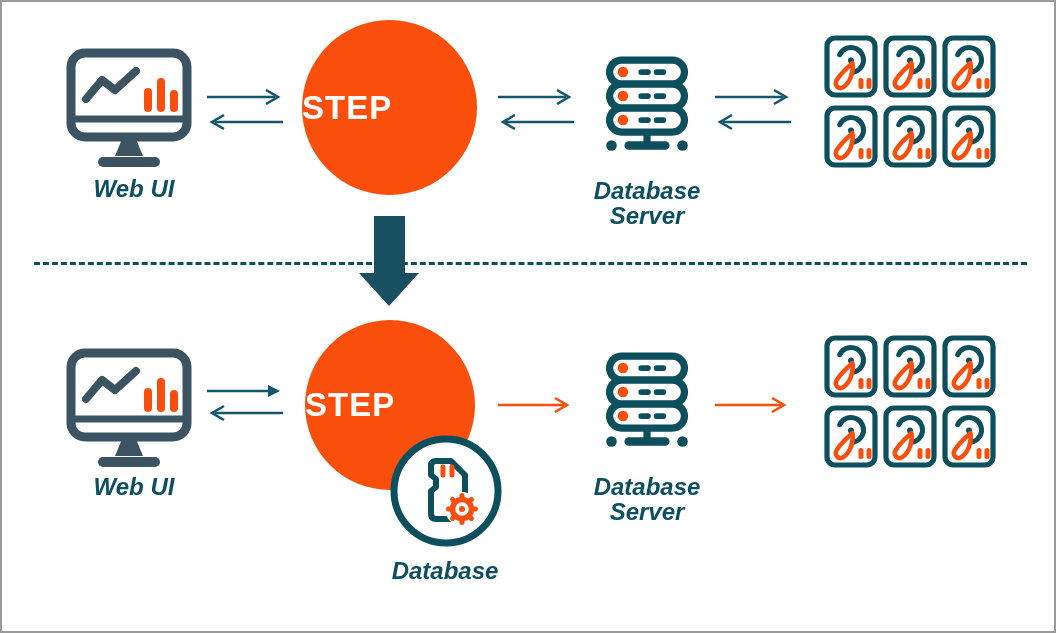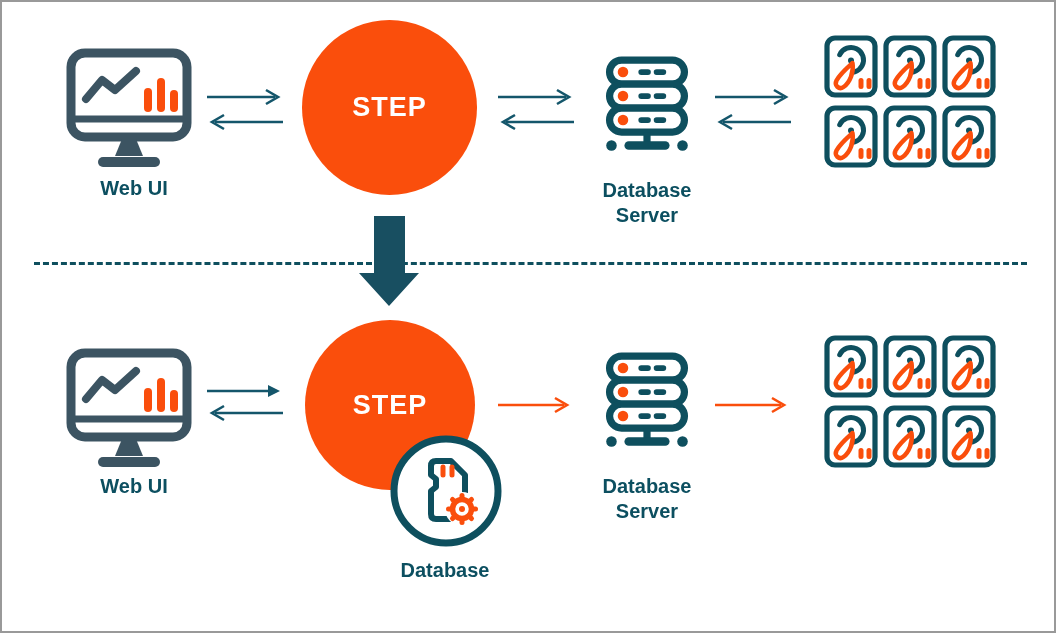--- a/index.html
+++ b/index.html
@@ -3,27 +3,27 @@
 <meta charset="utf-8">
 <style>
   html,body{margin:0;padding:0;background:#fff;}
   .canvas{
     position:relative;width:1056px;height:633px;background:#ffffff;
     border:2px solid #999999;box-sizing:border-box;overflow:hidden;
     font-family:"Liberation Sans",sans-serif;
   }
   .abs{position:absolute;}
   .label{
-    color:#0C4F60;font-weight:bold;font-size:20px;line-height:25px;
-    text-align:center;white-space:nowrap;
+    color:#0C4F60;font-weight:bold;font-size:24px;line-height:25px;
+    text-align:center;white-space:nowrap;font-style:italic;
   }
   .step-circle{
     background:#FA4E0C;border-radius:50%;
-    display:flex;align-items:center;justify-content:center;
-    color:#ffffff;font-weight:bold;font-size:27px;letter-spacing:1px;
+    display:flex;align-items:center;
+    color:#ffffff;font-weight:bold;font-size:33px;letter-spacing:1px;
   }
   .divider{border-top:3px dashed #0E4F5E;height:0;}
   .disk-grid{
     display:grid;grid-template-columns:repeat(3,54px);grid-auto-rows:64px;
     column-gap:5px;row-gap:6px;
   }
   svg{display:block;}
 </style>
 </head>
 <body>

